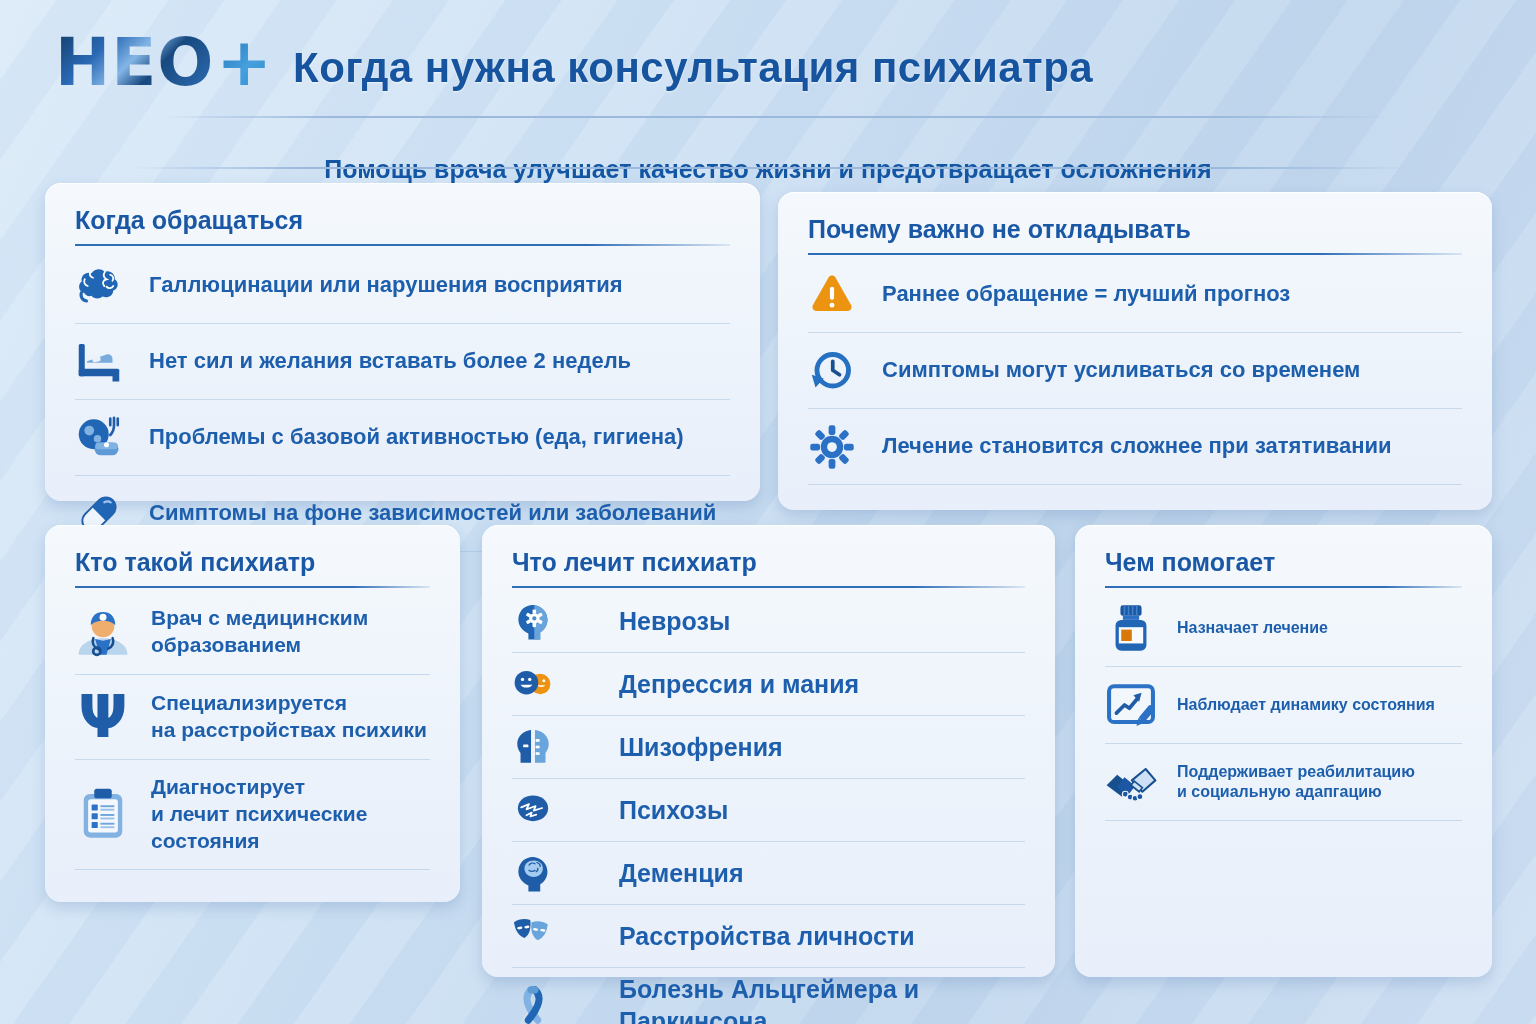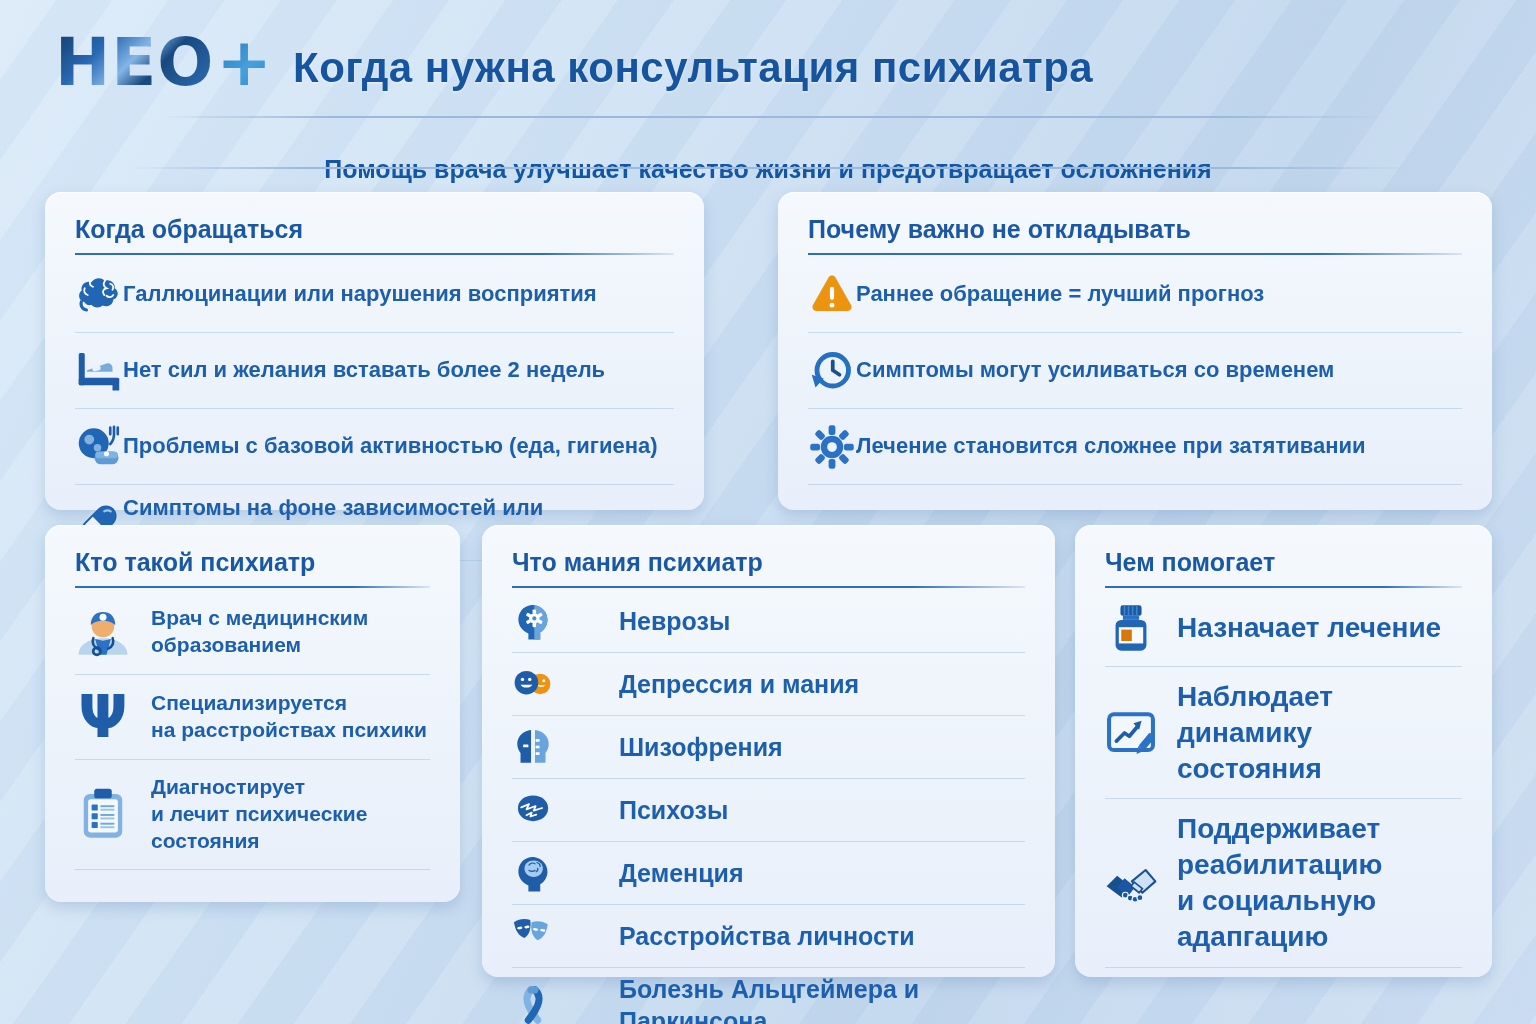--- a/index.html
+++ b/index.html
@@ -37,45 +37,45 @@
     position:absolute;left:0;top:127px;width:1536px;text-align:center;
     font-size:25px;font-weight:700;color:#1356a4;margin-top:28px;
   }
   
   .card{
     position:absolute;border-radius:16px;
     background:linear-gradient(180deg,#f5f9fd 0%,#edf3fb 55%,#e8effa 100%);
     box-shadow:0 6px 14px rgba(70,110,170,.22),0 1px 0 rgba(255,255,255,.9) inset;
     padding:20px 30px 0 30px;box-sizing:border-box;
   }
-  .card-when {left:45px;  top:192px; width:659px; height:318px;}
+  .card-when {left:45px;  top:183px; width:715px; height:318px;}
   .card-why  {left:778px; top:192px; width:714px; height:318px;}
   .card-who  {left:45px;  top:525px; width:415px; height:377px;}
   .card-treats{left:482px;top:525px; width:573px; height:452px;}
   .card-helps{left:1075px;top:525px; width:417px; height:452px;}
   .card-title{font-size:25px;font-weight:700;color:#1a58a6;line-height:1.2;margin:2px 0 9px 0;}
   .title-rule{height:2px;margin-bottom:2px;background:linear-gradient(to right,#2e6db8 0%,#2e6db8 78%,rgba(46,109,184,.12) 100%);}
   ul.rows{list-style:none;margin:0;padding:0;}
   ul.rows li{display:flex;align-items:center;border-bottom:1px solid rgba(160,192,224,.5);}
   .icon-box{flex:0 0 auto;display:flex;align-items:center;justify-content:center;}
   .row-text{font-weight:700;color:#1d5fad;line-height:1.28;}
   .two-line{white-space:pre-line;}
   
-  .card-when  li,.card-why li{padding:7px 0;min-height:61px;}
+  .card-when  li,.card-why li{padding:7px 0;min-height:61px;gap:26px;}
   .card-when  .icon-box,.card-why .icon-box{width:48px;height:48px;}
   .card-when  .row-text,.card-why .row-text{font-size:22px;}
   .card-who   li{padding:14px 0;gap:20px;}
   .card-who   .icon-box{width:56px;height:56px;}
   .card-who   .row-text{font-size:21px;}
   .card-treats li{padding:5px 0;min-height:52px;gap:22px;}
   .card-treats .icon-box{width:42px;height:42px;}
   .card-treats .row-text{font-size:25px;margin-left:43px;}
   .card-helps li{padding:12px 0;gap:20px;}
   .card-helps .icon-box{width:52px;height:52px;}
-  .card-helps .row-text{font-size:28px;}
+  .card-helps .row-text{font-size:16px;}
   .icon-box svg{width:100%;height:100%;display:block;}
   .psi-glyph{font-family:"DejaVu Sans",sans-serif;font-size:58px;font-weight:700;color:#1f5da9;line-height:1;}
 </style>
 </head>
 <body>
 
 <div class="logo">
   <span class="word">НЕО</span><span class="plus">+</span>
 </div>
 <div class="page-title">Когда нужна консультация психиатра</div>
@@ -230,21 +230,21 @@
           </g>
         </svg>
       </span>
       <span class="row-text two-line">Диагностирует
 и лечит психические состояния</span>
     </li>
   </ul>
 </div>
 
 <div class="card card-treats">
-  <div class="card-title">Что мания психиатр</div>
+  <div class="card-title">Что лечит психиатр</div>
   <div class="title-rule"></div>
   <ul class="rows">
     <li>
       <span class="icon-box">
         <svg viewBox="0 0 64 64">
           <path d="M25 60v-9C15 47 8 37 10 26 12 14 23 6 35 8c11 2 19 11 19 22 0 8-4 15-11 19v11z" fill="#2166b4"></path>
           <path d="M34 7.8c11 2 20 11.2 20 22.2 0 8-4 15-11 19v11h-9z" fill="#6aa4dc"></path>
           <g fill="#fff">
             <circle cx="34" cy="28" r="8"></circle>
             <rect x="31.3" y="14.5" width="5.4" height="6.5" rx="1.6"></rect>

